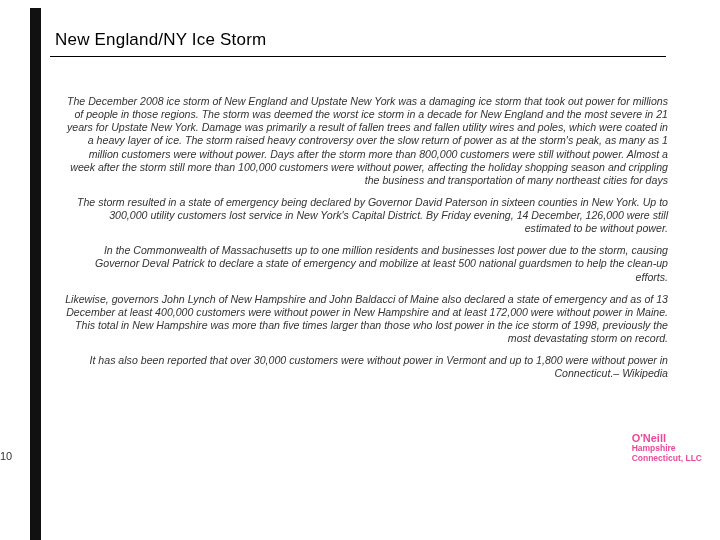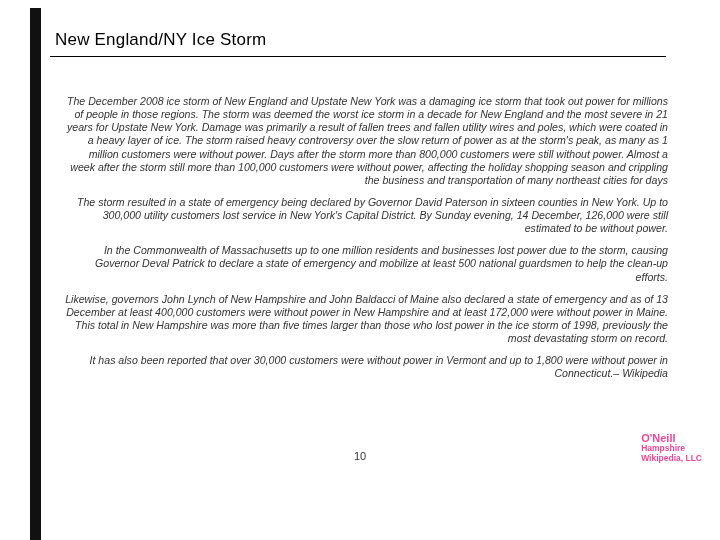--- a/index.html
+++ b/index.html
@@ -53,21 +53,20 @@
     text-align: right;
   }
   .body-text p {
     margin-bottom: 9px;
   }
   .page-number {
     position: absolute;
     left: 0;
     right: 0;
     bottom: 6px;
-    text-align: center;
     font-size: 11px;
     color: #333333;
   }
   .logo {
     position: absolute;
     right: 18px;
     bottom: 4px;
     text-align: left;
     color: #ec4899;
     line-height: 1.15;
@@ -88,27 +87,27 @@
 <div class="slide">
 
   <div class="left-bar"></div>
 
   <div class="slide-title">New England/NY Ice Storm</div>
 
   <div class="title-rule"></div>
 
   <div class="body-text">
     <p>The December 2008 ice storm of New England and Upstate New York was a damaging ice storm that took out power for millions of people in those regions. The storm was deemed the worst ice storm in a decade for New England and the most severe in 21 years for Upstate New York.  Damage was primarily a result of fallen trees and fallen utility wires and poles, which were coated in a heavy layer of ice. The storm raised heavy controversy over the slow return of power as at the storm's peak, as many as 1 million customers were without power.  Days after the storm more than 800,000 customers were still without power.  Almost a week after the storm still more than 100,000 customers were without power, affecting the holiday shopping season and crippling the business and transportation of many northeast cities for days</p>
-    <p>The storm resulted in a state of emergency being declared by Governor David Paterson in sixteen counties in New York. Up to 300,000 utility customers lost service in New York's Capital District. By Sunday evening, 14 December, 126,000 were still estimated to be without power.</p>
+    <p>The storm resulted in a state of emergency being declared by Governor David Paterson in sixteen counties in New York. Up to 300,000 utility customers lost service in New York's Capital District. By Friday evening, 14 December, 126,000 were still estimated to be without power.</p>
     <p>In the Commonwealth of Massachusetts up to one million residents and businesses lost power due to the storm, causing Governor Deval Patrick to declare a state of emergency and mobilize at least 500 national guardsmen to help the clean-up efforts.</p>
     <p>Likewise, governors John Lynch of New Hampshire and John Baldacci of Maine also declared a state of emergency and as of 13 December at least 400,000 customers were without power in New Hampshire and at least 172,000 were without power in Maine. This total in New Hampshire was more than five times larger than those who lost power in the ice storm of 1998, previously the most devastating storm on record.</p>
     <p>It has also been reported that over 30,000 customers were without power in Vermont and up to 1,800 were without power in Connecticut.– Wikipedia</p>
   </div>
 
   <div class="page-number">10</div>
 
   <div class="logo">
     <div class="logo-line1">O'Neill</div>
     <div class="logo-line2">Hampshire</div>
-    <div class="logo-line3">Wikipedia, LLC</div>
+    <div class="logo-line3">Connecticut, LLC</div>
   </div>
 
 </div>
 
 </body></html>

